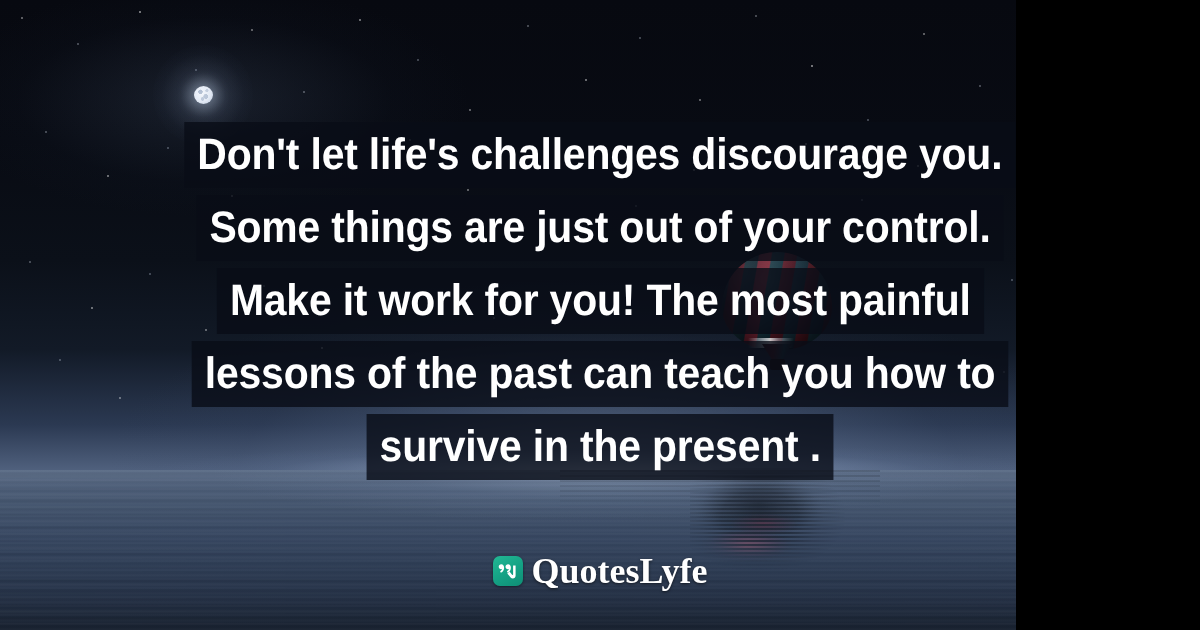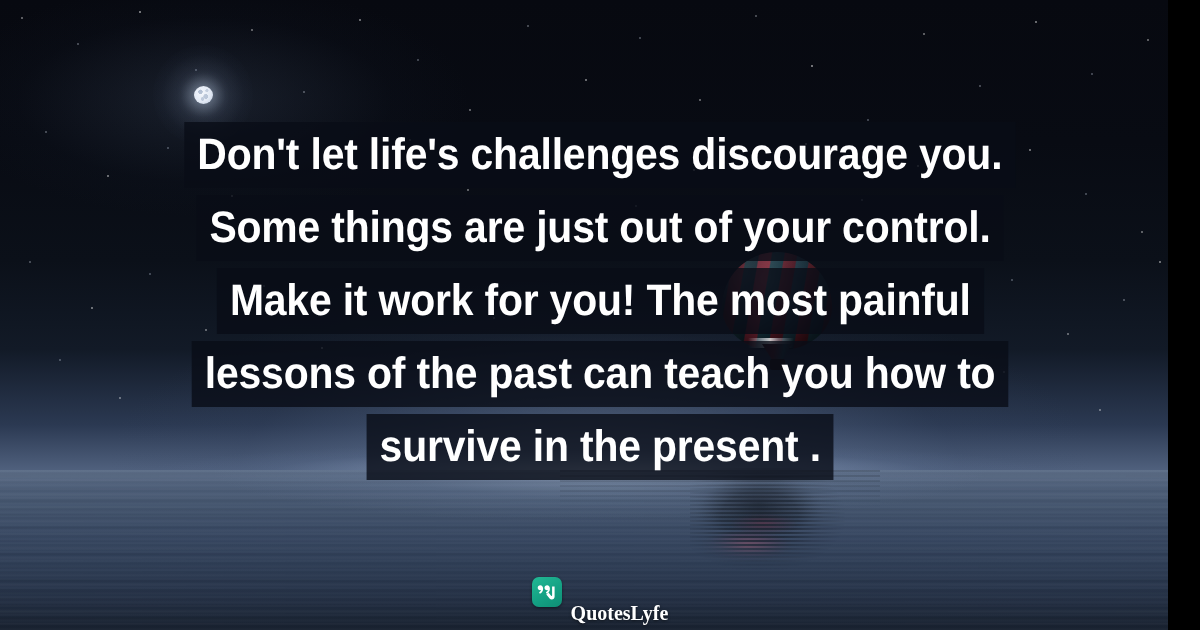--- a/index.html
+++ b/index.html
@@ -7,21 +7,21 @@
     margin: 0;
     padding: 0;
     background: #000;
   }
   body {
     font-family: "Liberation Sans", sans-serif;
   }
 
   #stage {
     position: relative;
-    width: 1168px;
+    width: 1016px;
     height: 630px;
     overflow: hidden;
     background: #d946ef;
   }
 
   
   .sky {
     position: absolute;
     left: 0; top: 0;
     width: 1200px;
@@ -337,26 +337,25 @@
     border-radius: 7px;
     background: linear-gradient(150deg, #22b894 0%, #14a184 55%, #0f8e75 100%);
     position: relative;
     flex: none;
     box-shadow: 0 1px 3px rgba(0,0,0,0.45);
   }
   .logo-mark svg { position: absolute; left: 0; top: 0; }
   .logo-text {
     color: #ffffff;
     font-family: "Liberation Serif", "DejaVu Serif", serif;
-    font-size: 20px;
+    font-size: 36px;
     font-weight: 700;
     letter-spacing: 0px;
     line-height: 30px;
     text-shadow: 0 1px 3px rgba(0,0,0,0.6);
-    margin-top: 42px;
   }
 </style>
 </head>
 <body>
 
 <div id="stage">
 
   <div class="sky"></div>
   <div class="stars"></div>
 

